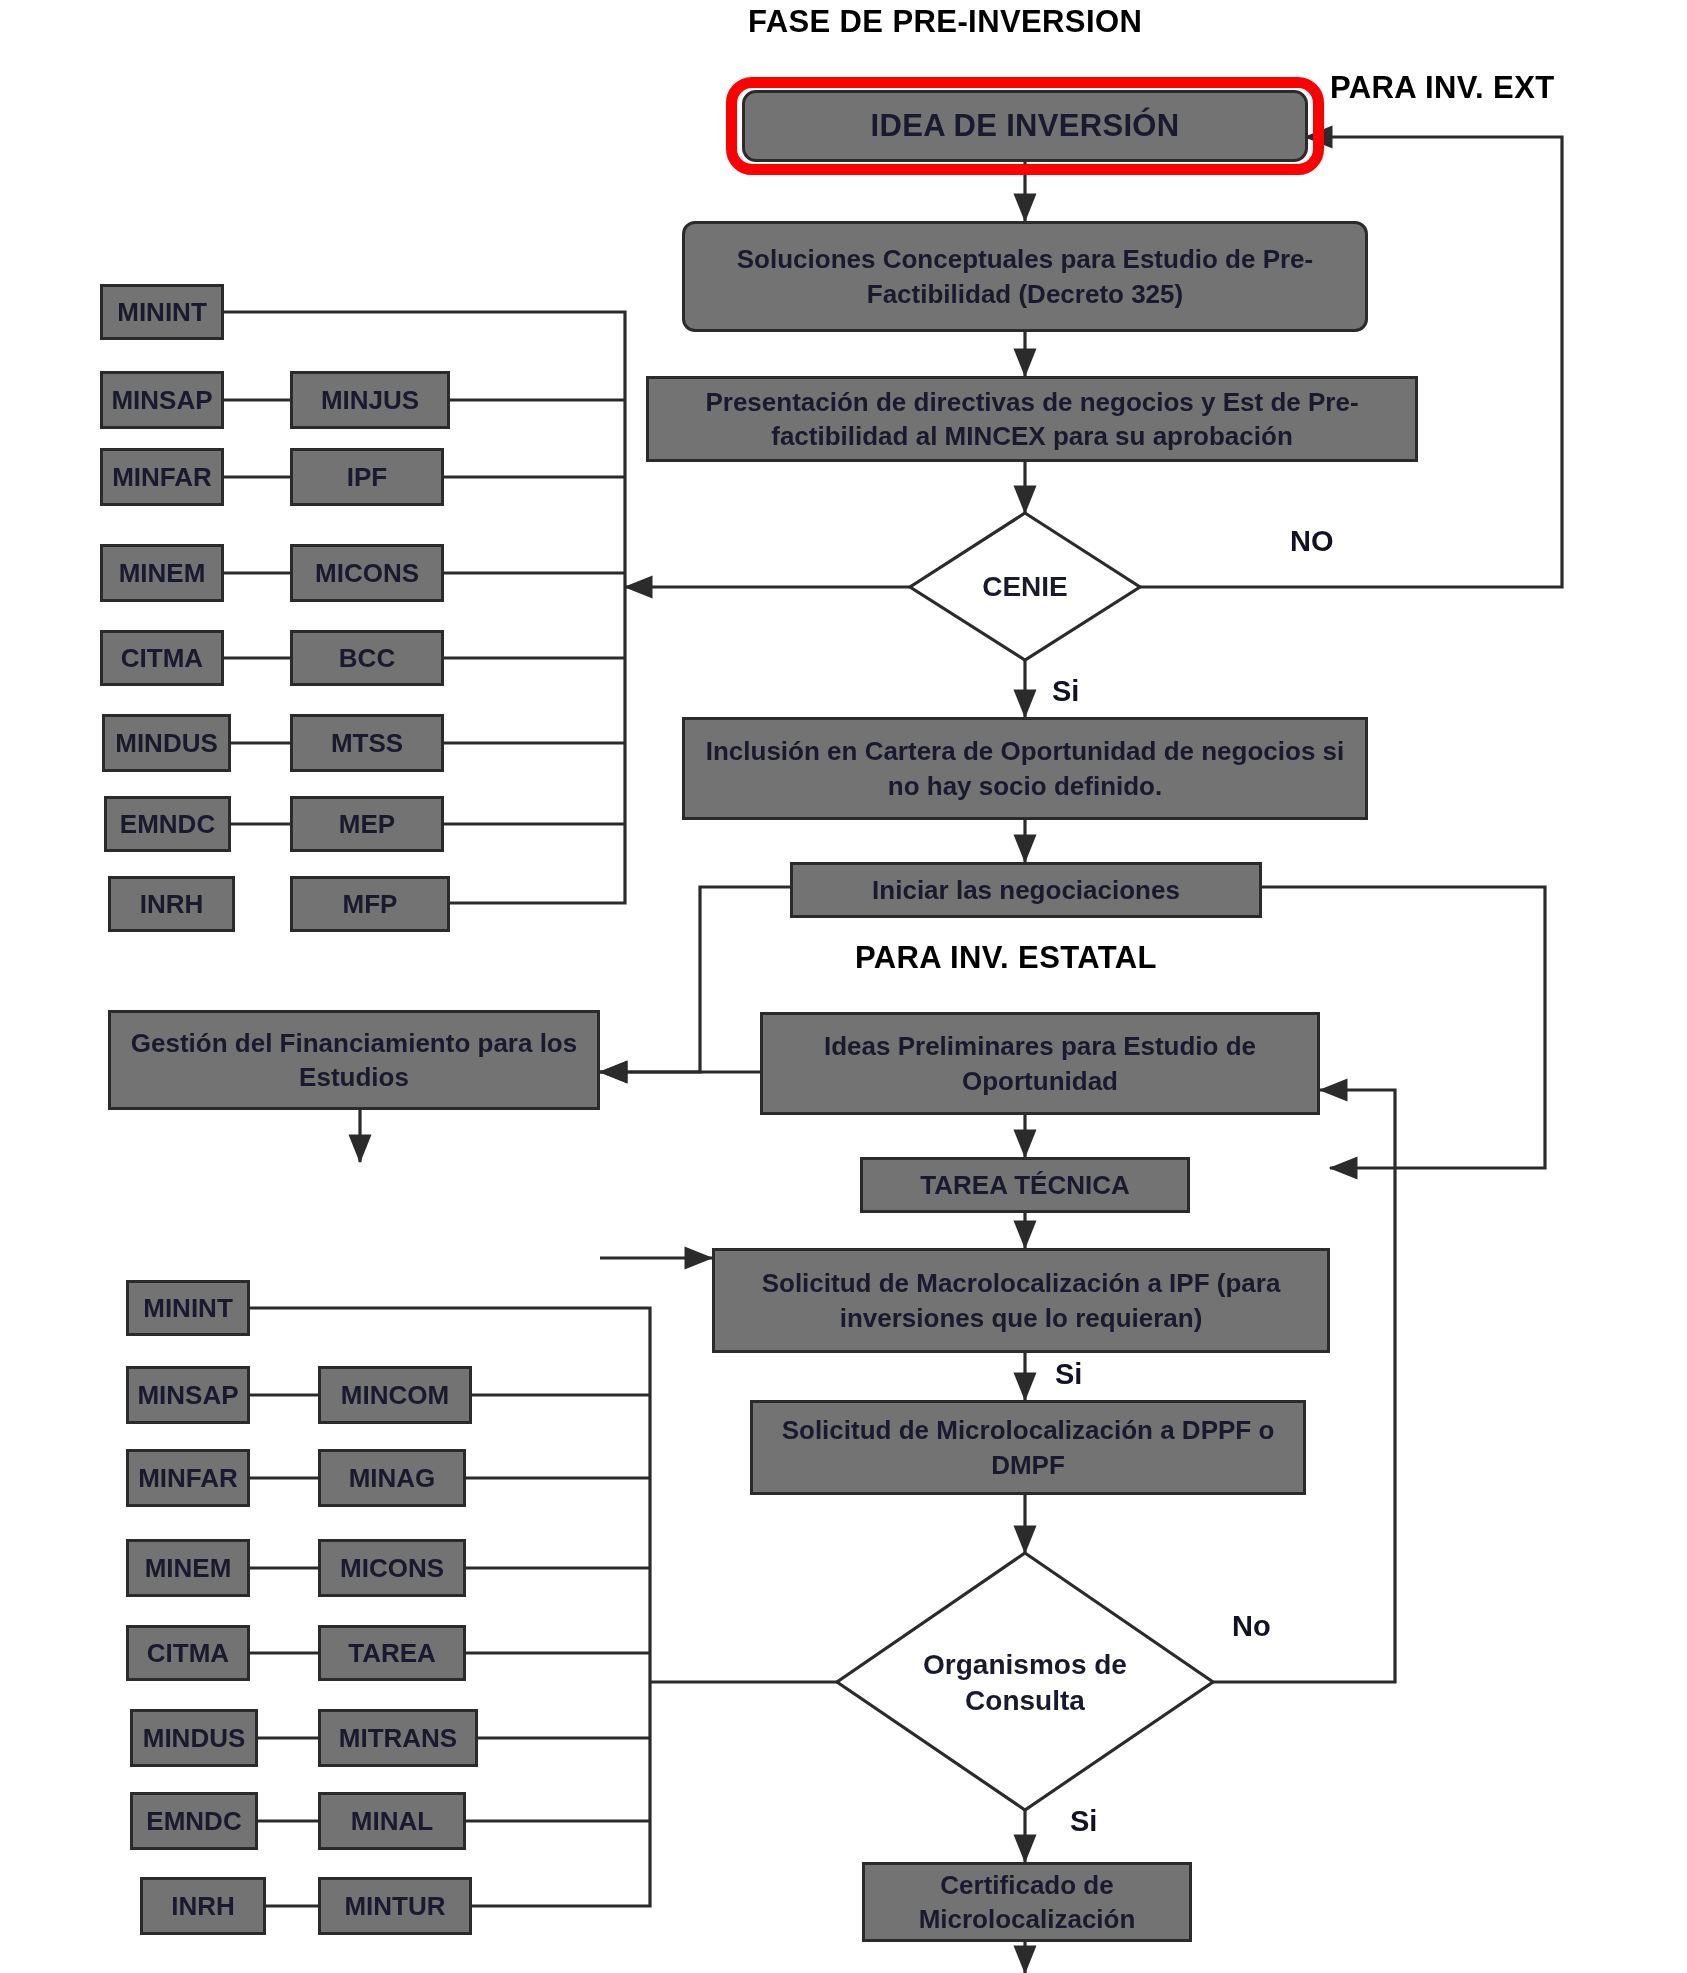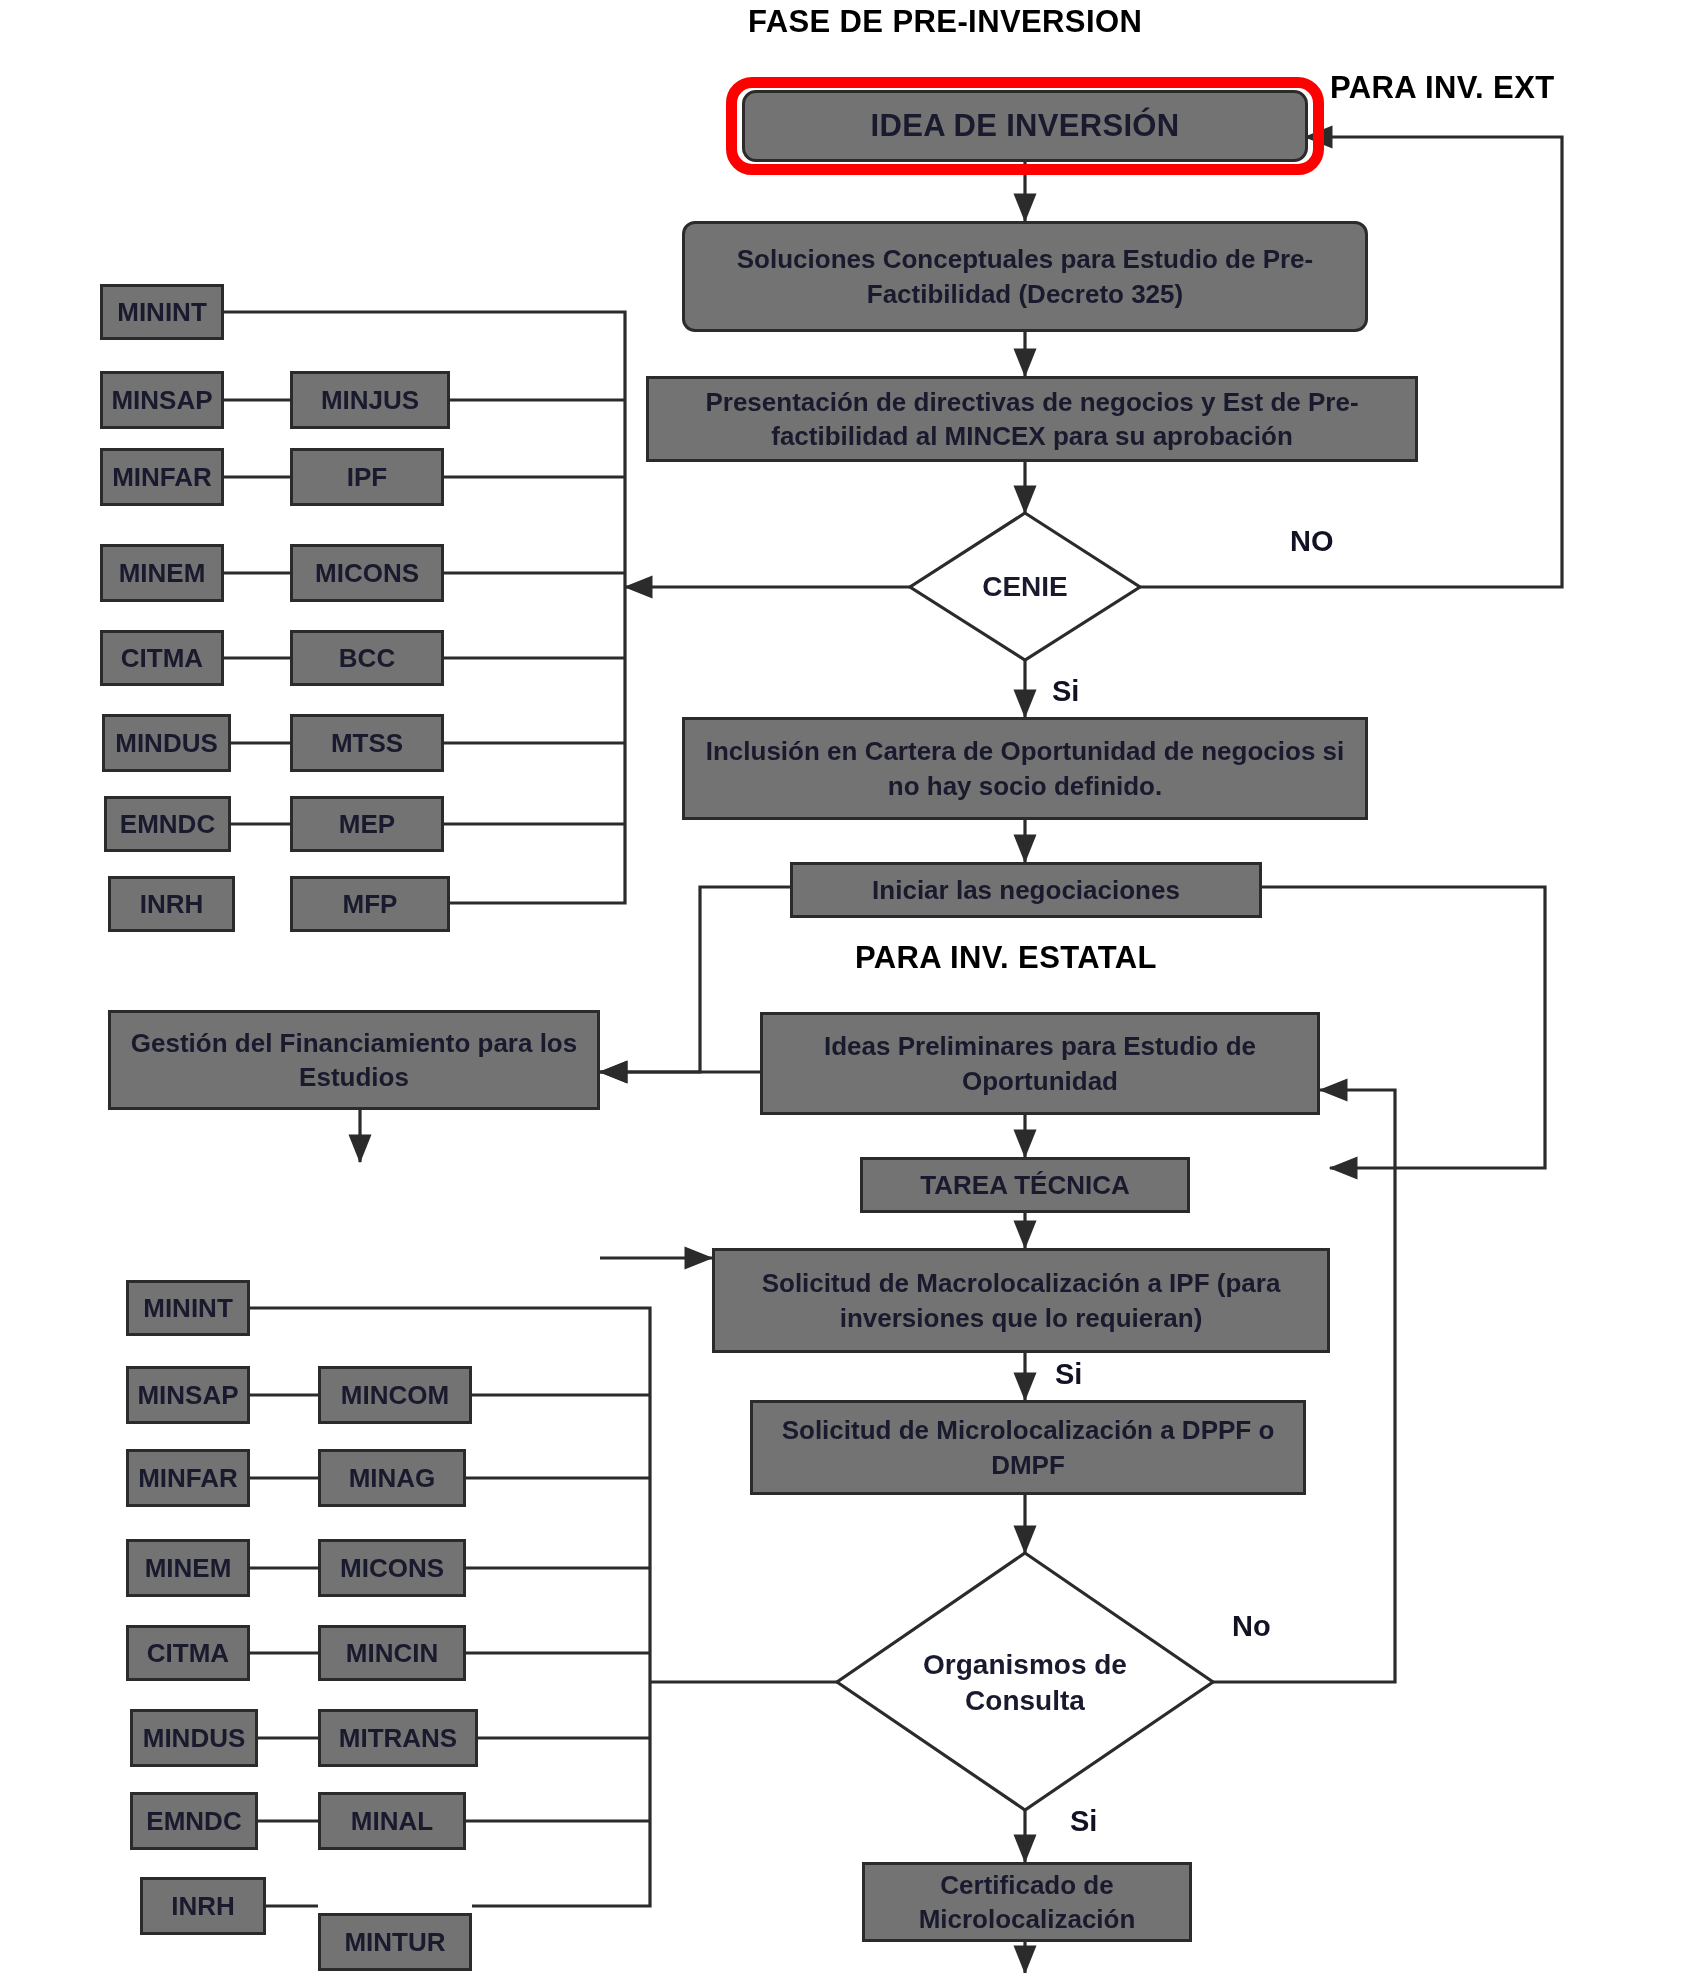--- a/index.html
+++ b/index.html
@@ -243,18 +243,18 @@
   <div class="node org" style="left:126px; top:1449px; width:124px; height:58px;">MINFAR</div>
   <div class="node org" style="left:126px; top:1539px; width:124px; height:58px;">MINEM</div>
   <div class="node org" style="left:126px; top:1625px; width:124px; height:56px;">CITMA</div>
   <div class="node org" style="left:130px; top:1709px; width:128px; height:58px;">MINDUS</div>
   <div class="node org" style="left:130px; top:1792px; width:128px; height:58px;">EMNDC</div>
   <div class="node org" style="left:140px; top:1877px; width:126px; height:58px;">INRH</div>
 
   <div class="node org" style="left:318px; top:1366px; width:154px; height:58px;">MINCOM</div>
   <div class="node org" style="left:318px; top:1449px; width:148px; height:58px;">MINAG</div>
   <div class="node org" style="left:318px; top:1539px; width:148px; height:58px;">MICONS</div>
-  <div class="node org" style="left:318px; top:1625px; width:148px; height:56px;">MINCIN</div>
+  <div class="node org" style="left:318px; top:1625px; width:148px; height:56px;">TAREA</div>
   <div class="node org" style="left:318px; top:1709px; width:160px; height:58px;">MITRANS</div>
   <div class="node org" style="left:318px; top:1792px; width:148px; height:58px;">MINAL</div>
-  <div class="node org" style="left:318px; top:1877px; width:154px; height:58px;margin-top:36px;">MINTUR</div>
+  <div class="node org" style="left:318px; top:1877px; width:154px; height:58px;">MINTUR</div>
 
 </div>
 
 </body></html>

